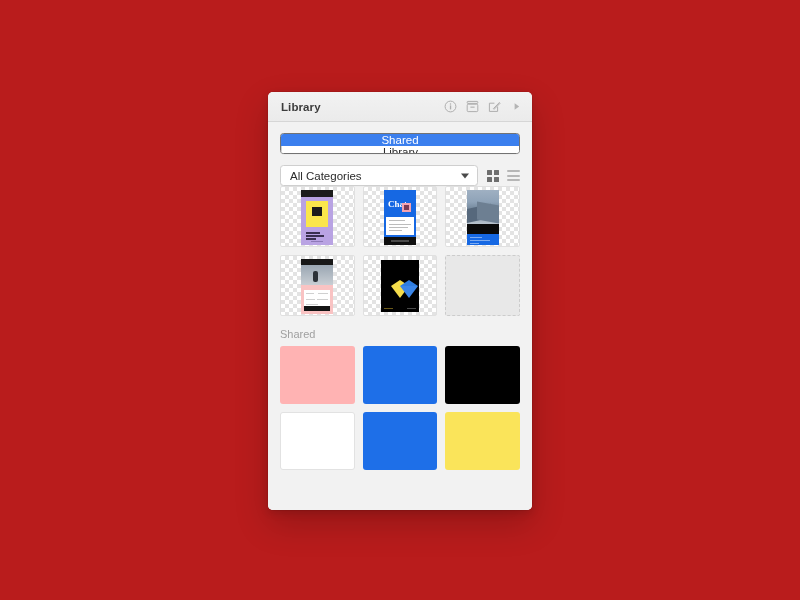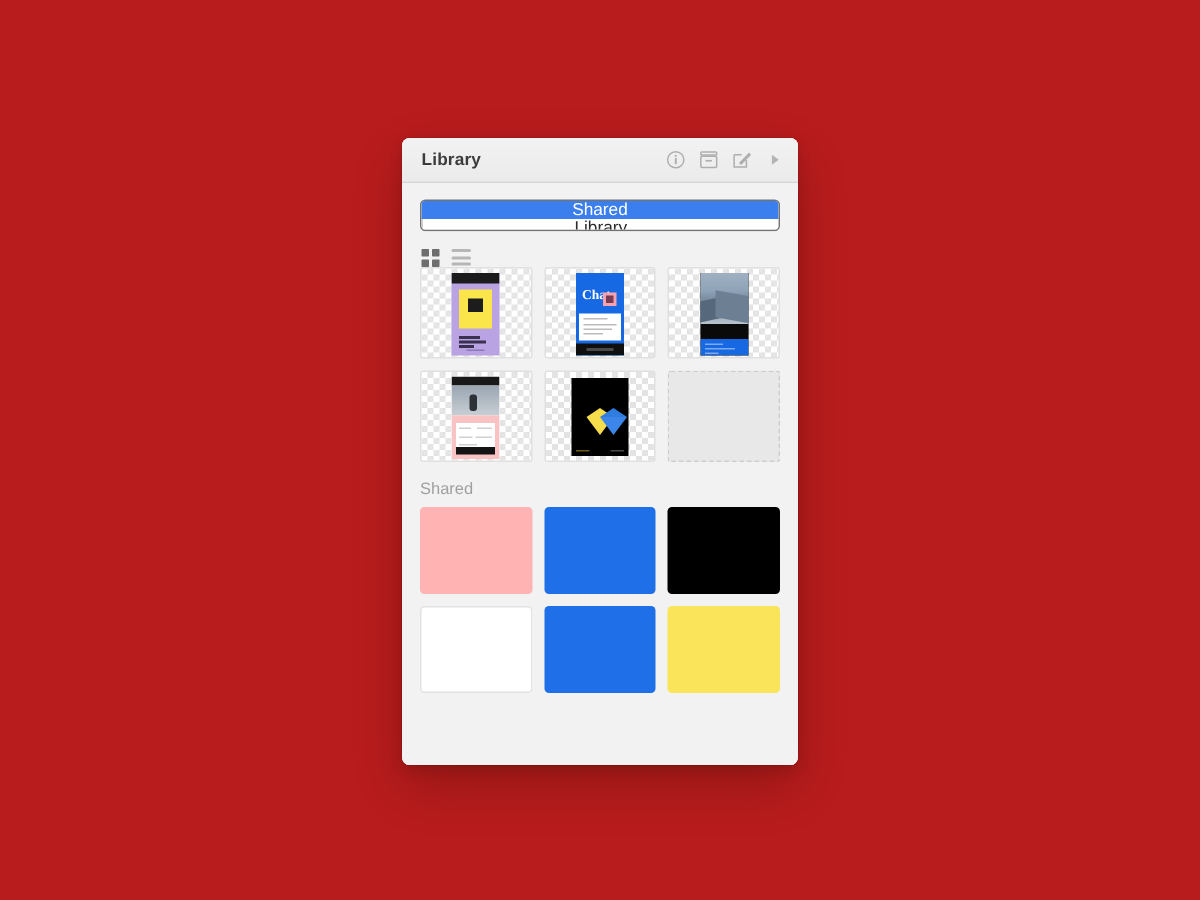--- a/index.html
+++ b/index.html
@@ -329,20 +329,24 @@
     </div>
 
     <div class="panel-body">
 
       <div class="segmented">
         <div class="seg active" style="background: rgb(59, 127, 238);">Shared</div>
         <div class="seg">Library</div>
       </div>
 
       <div class="toolrow">
+        <div class="select">
+          <span>All Categories</span>
+          <span class="caret"></span>
+        </div>
         <div class="viewbtn">
           <span class="grid-ico">
               <i></i>
               <i></i>
               <i></i>
               <i></i>
             </span>
         </div>
         <div class="viewbtn">
           <span class="list-ico">

